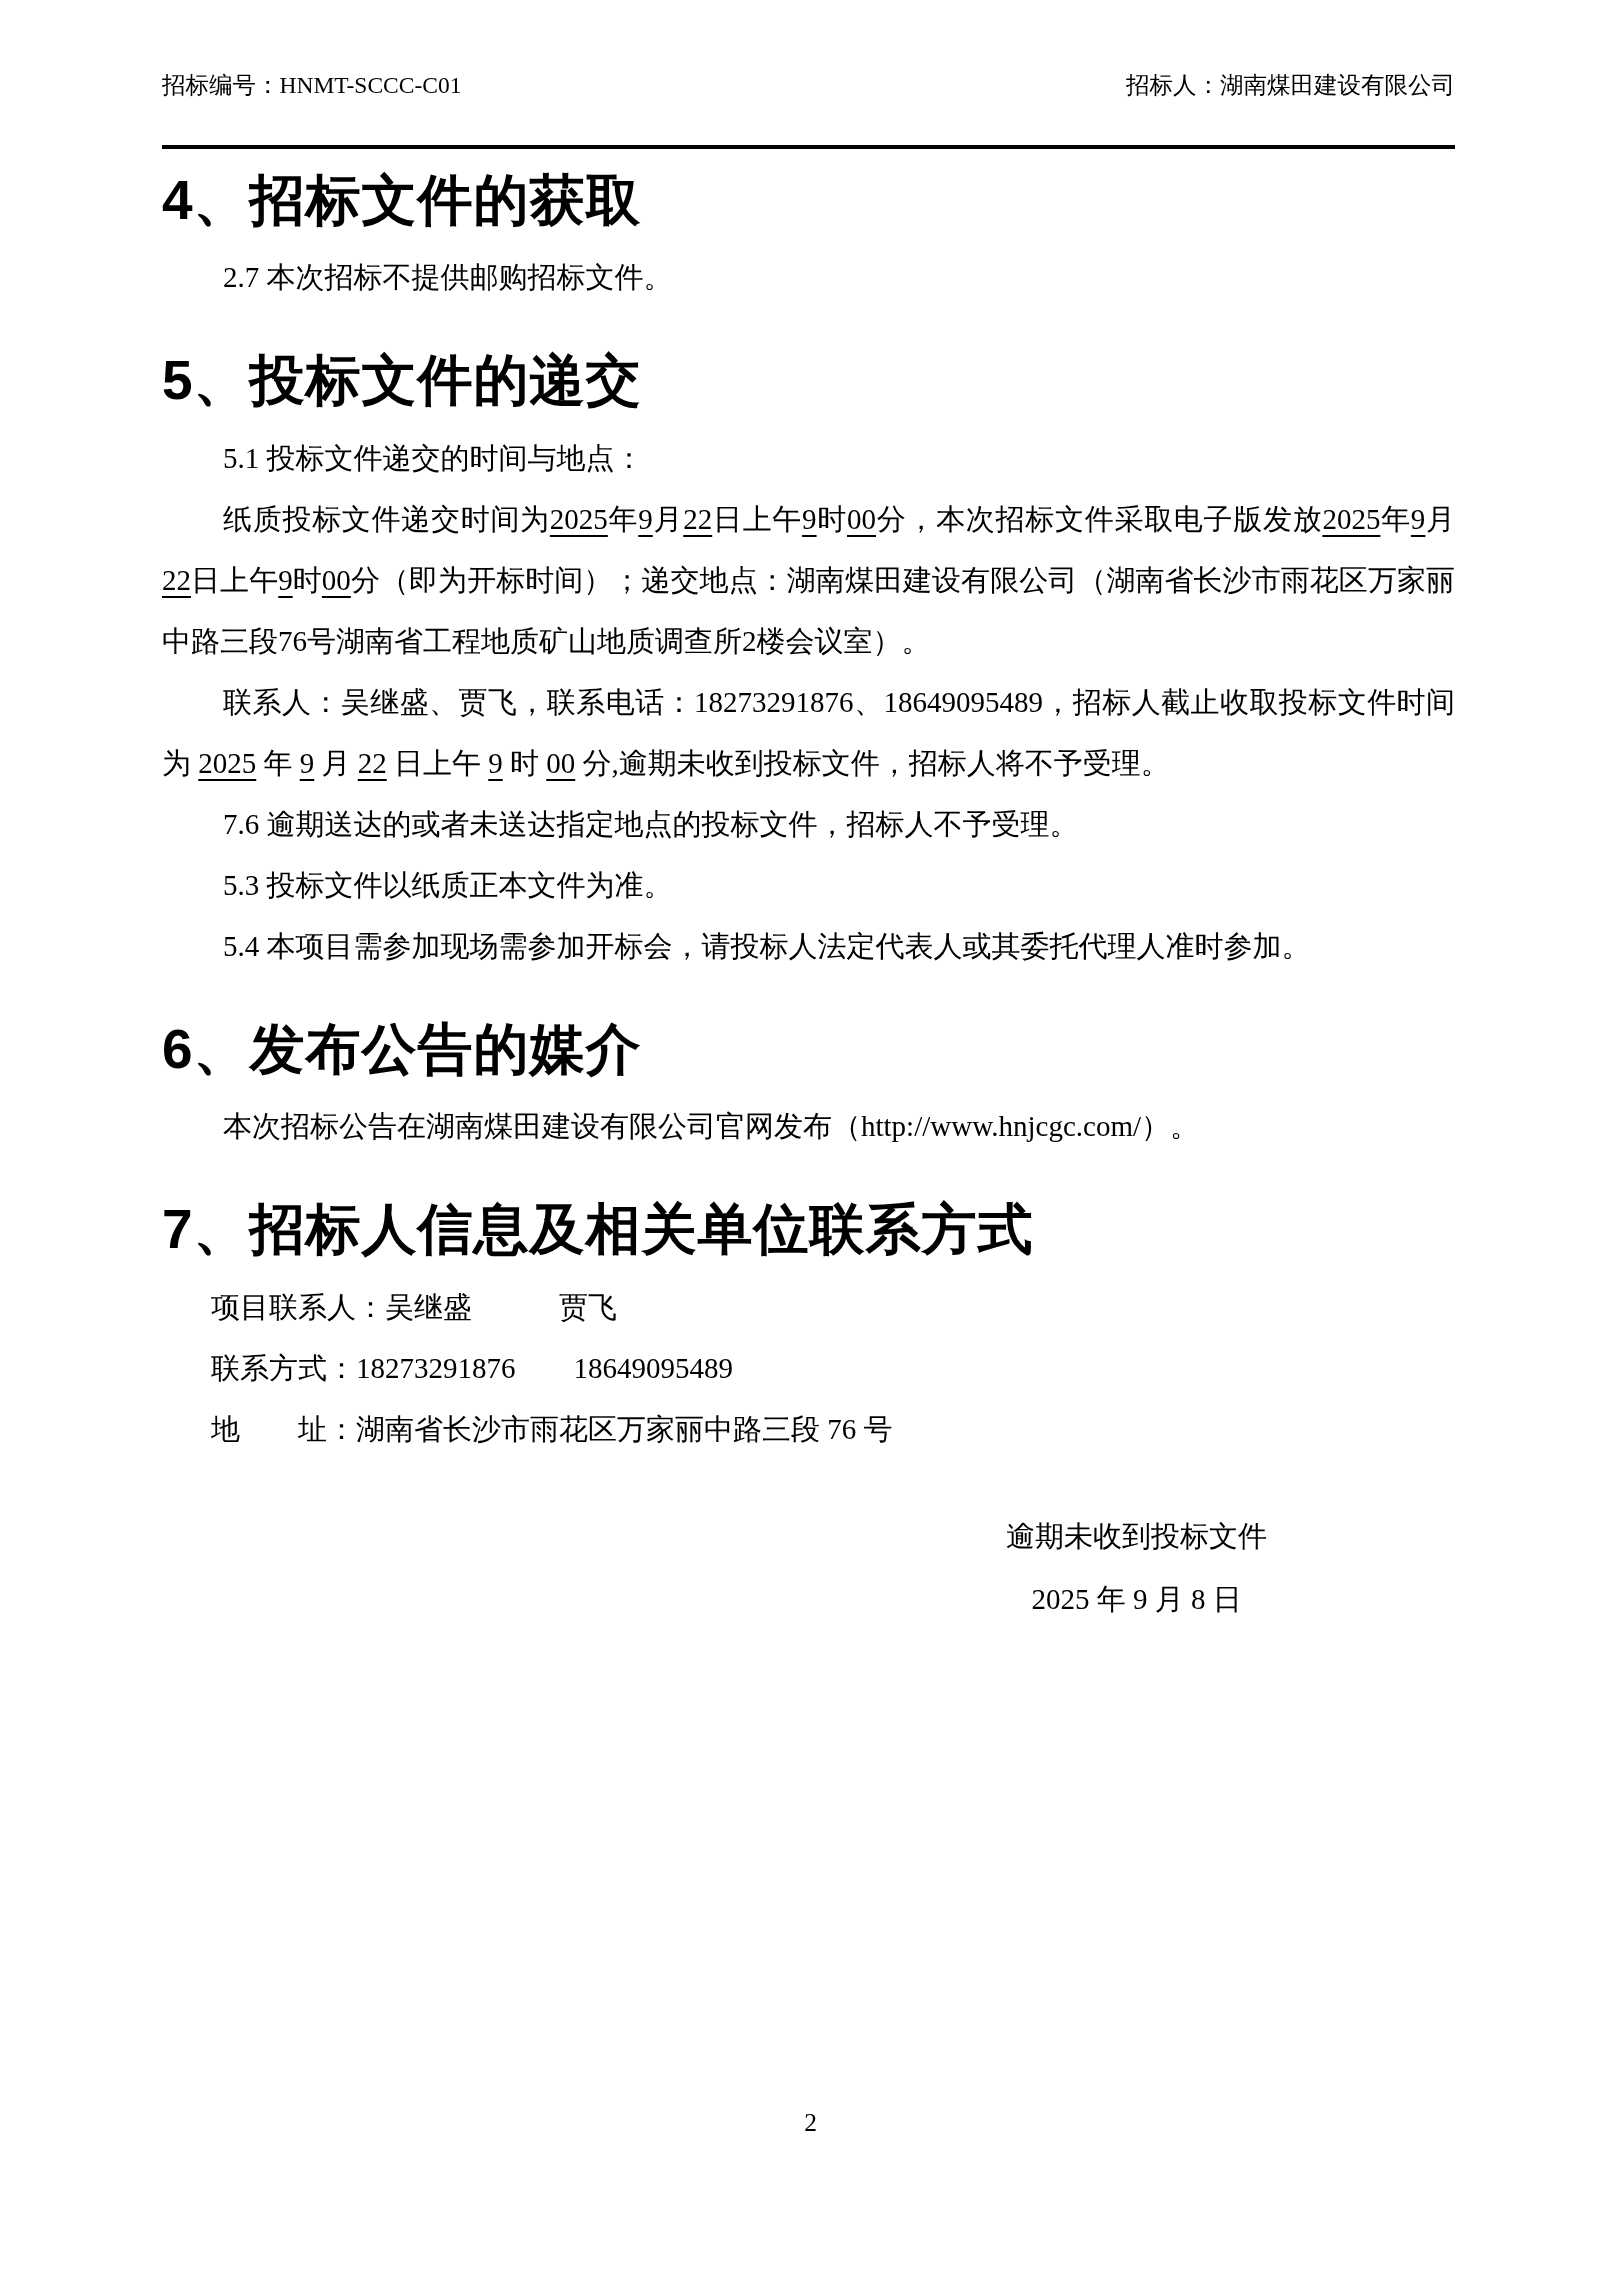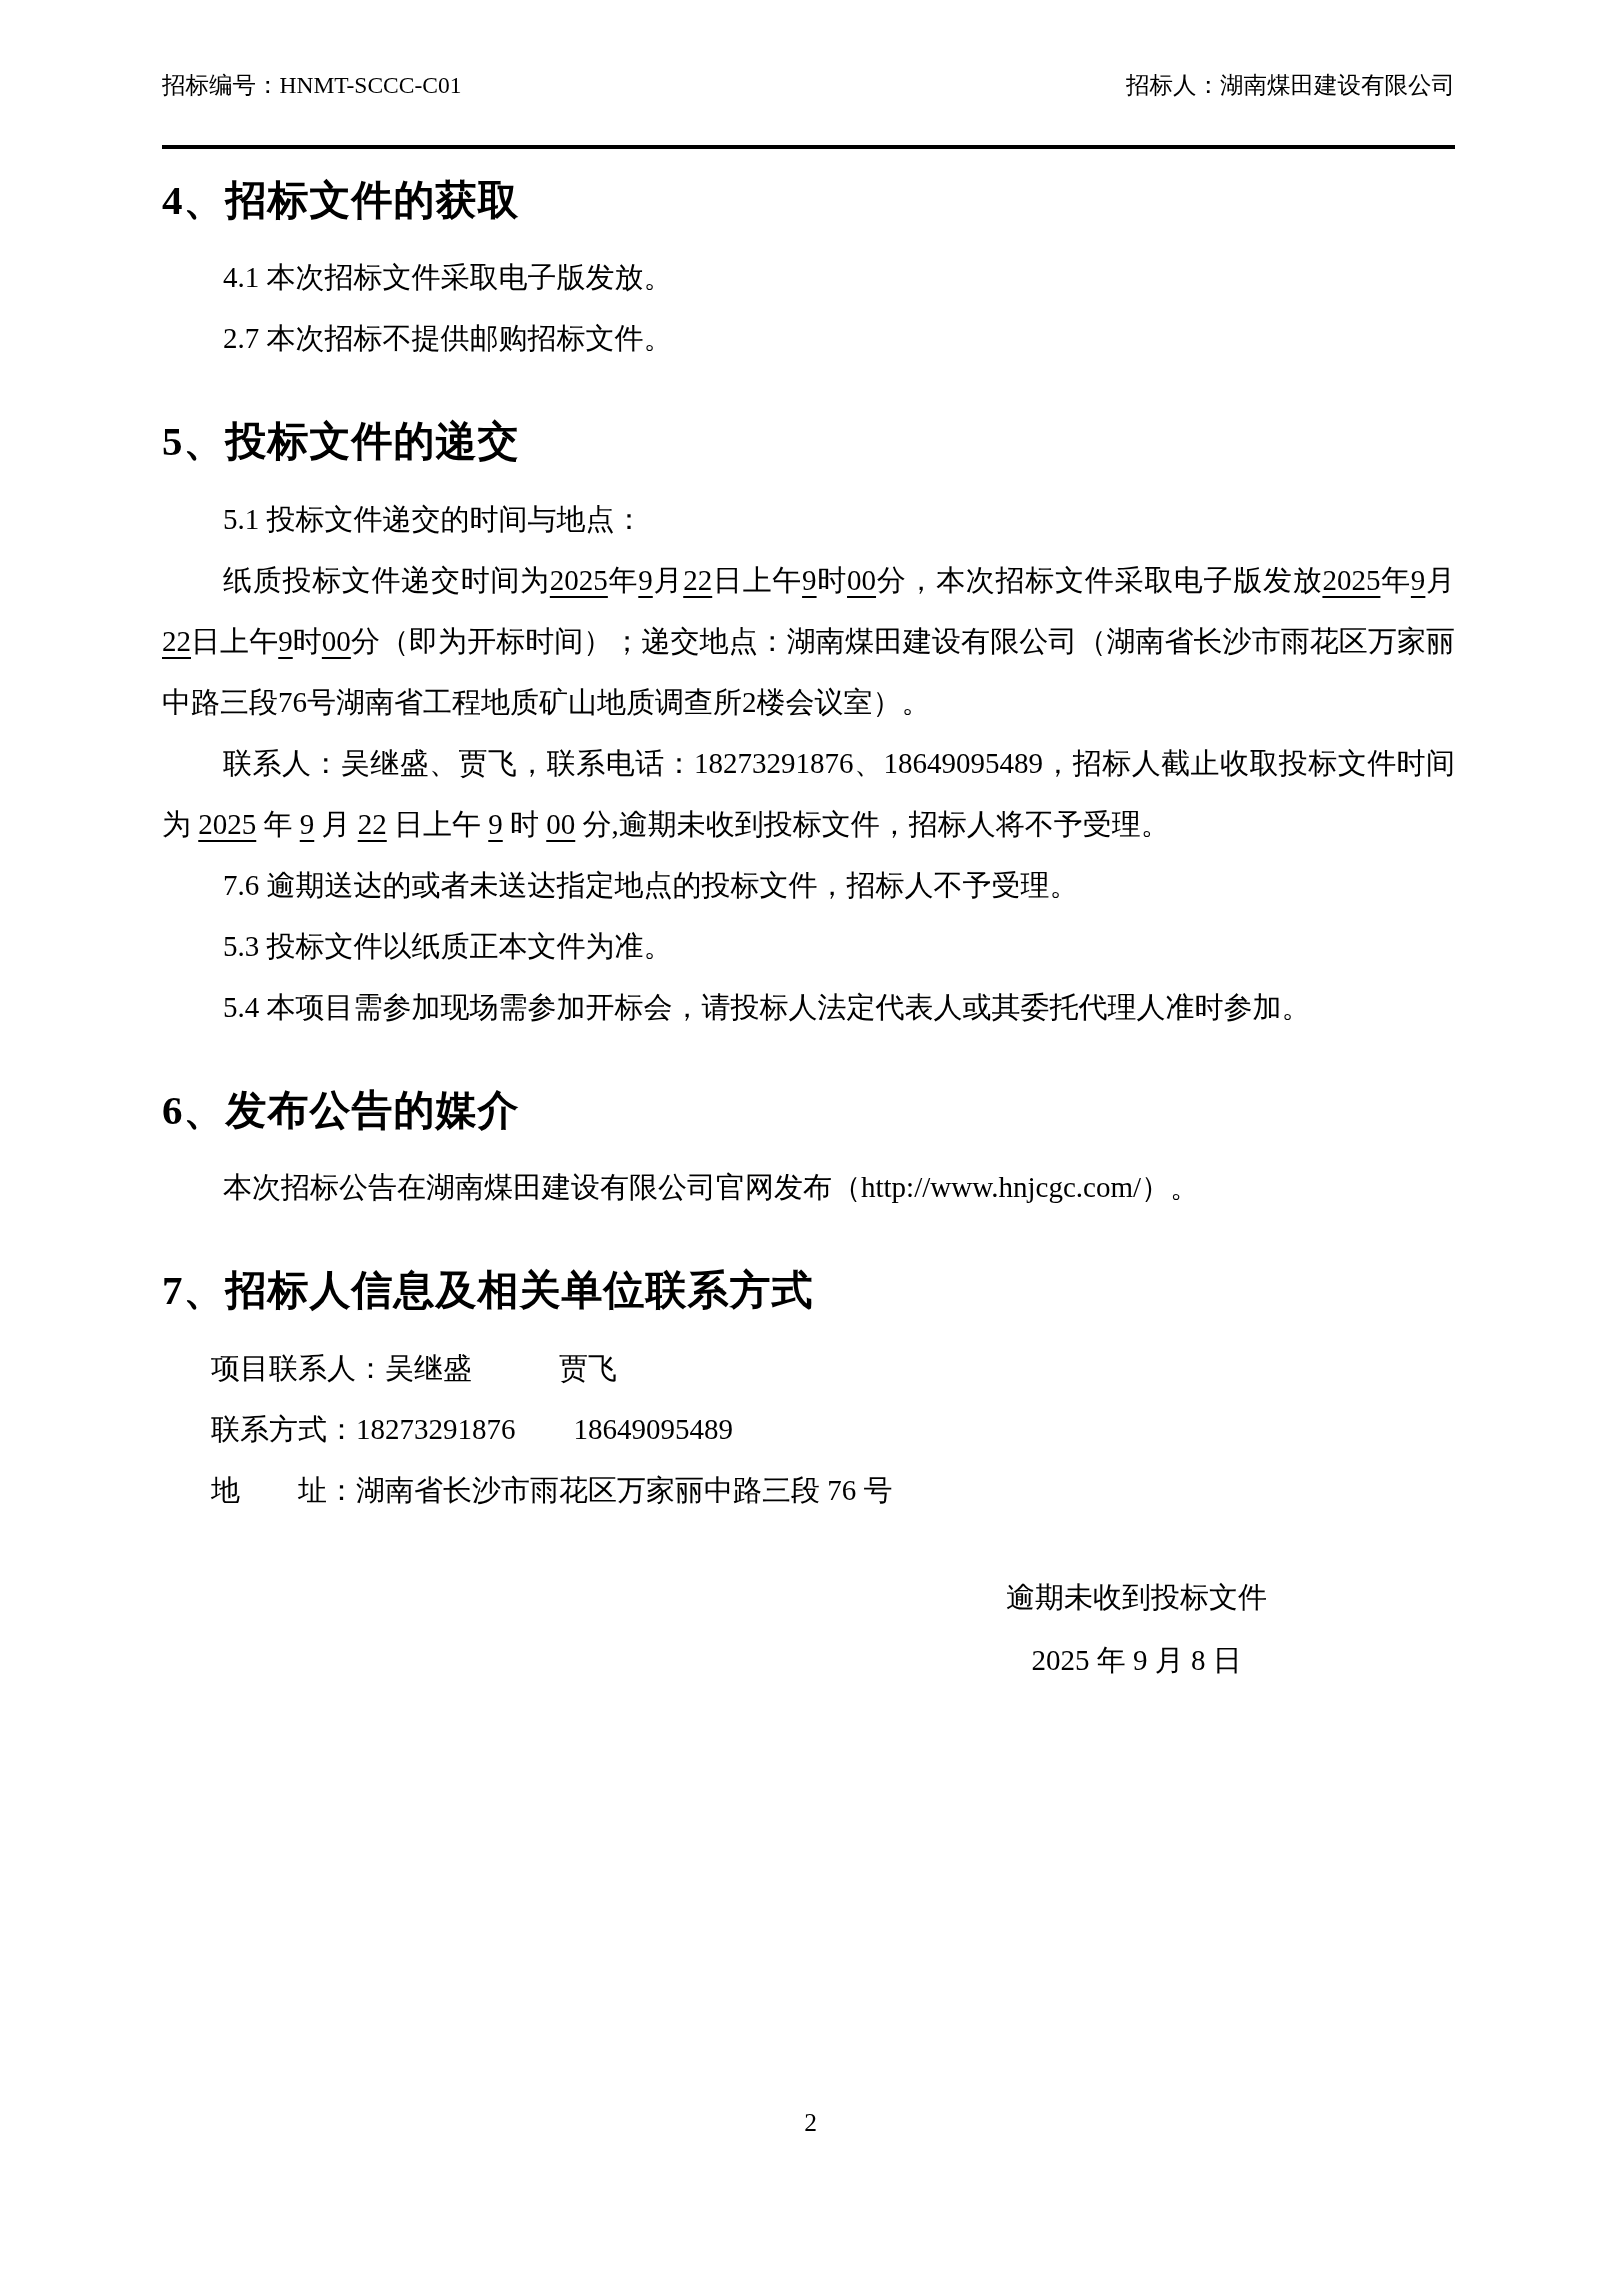--- a/index.html
+++ b/index.html
@@ -23,23 +23,23 @@
     padding-top: 71px;
     font-size: 23.5px;
     line-height: 29px;
   }
   .rule {
     border: none;
     border-top: 4.9px solid #000000;
     margin-top: 45px;
   }
   h2.sec {
-    font-family: Liberation Serif, serif;
+    font-family: Liberation Sans, sans-serif;
     font-weight: bold;
-    font-size: 41px;
+    font-size: 55px;
     line-height: 51px;
     letter-spacing: 1px;
     margin: 47px 0 21.6px 0;
   }
   h2.sec.first { margin-top: 25.5px; }
   p.body {
     line-height: 61px;
     text-align: justify;
     text-justify: inter-ideograph;
   }
@@ -75,21 +75,20 @@
 <div class="page">
   <div class="content">
 
     <div class="doc-header">
       <span>招标编号：HNMT-SCCC-C01</span>
       <span>招标人：湖南煤田建设有限公司</span>
     </div>
     <hr class="rule">
 
     <h2 class="sec first">4、招标文件的获取</h2>
-    <p class="body indent">4.1 本次招标文件采取电子版发放。</p>
     <p class="body indent">2.7 本次招标不提供邮购招标文件。</p>
 
     <h2 class="sec">5、投标文件的递交</h2>
     <p class="body indent">5.1 投标文件递交的时间与地点：</p>
     <p class="body indent"><span>纸质投标文件递交时间为</span><u>2025</u><span>年</span><u>9</u><span>月</span><u>22</u><span>日上午</span><u>9</u><span>时</span><u>00</u><span>分，本次招标文件采取电子版发放</span><u>2025</u><span>年</span><u>9</u><span>月</span><u>22</u><span>日上午</span><u>9</u><span>时</span><u>00</u><span>分（即为开标时间）；递交地点：湖南煤田建设有限公司（湖南省长沙市雨花区万家丽中路三段76号湖南省工程地质矿山地质调查所2楼会议室）。</span></p>
     <p class="body indent"><span>联系人：吴继盛、贾飞，联系电话：18273291876、18649095489，招标人截止收取投标文件时间为 </span><u>2025</u><span> 年 </span><u>9</u><span> 月 </span><u>22</u><span> 日上午 </span><u>9</u><span> 时 </span><u>00</u><span> 分,逾期未收到投标文件，招标人将不予受理。</span></p>
     <p class="body indent">7.6 逾期送达的或者未送达指定地点的投标文件，招标人不予受理。</p>
     <p class="body indent">5.3 投标文件以纸质正本文件为准。</p>
     <p class="body indent">5.4 本项目需参加现场需参加开标会，请投标人法定代表人或其委托代理人准时参加。</p>
 

